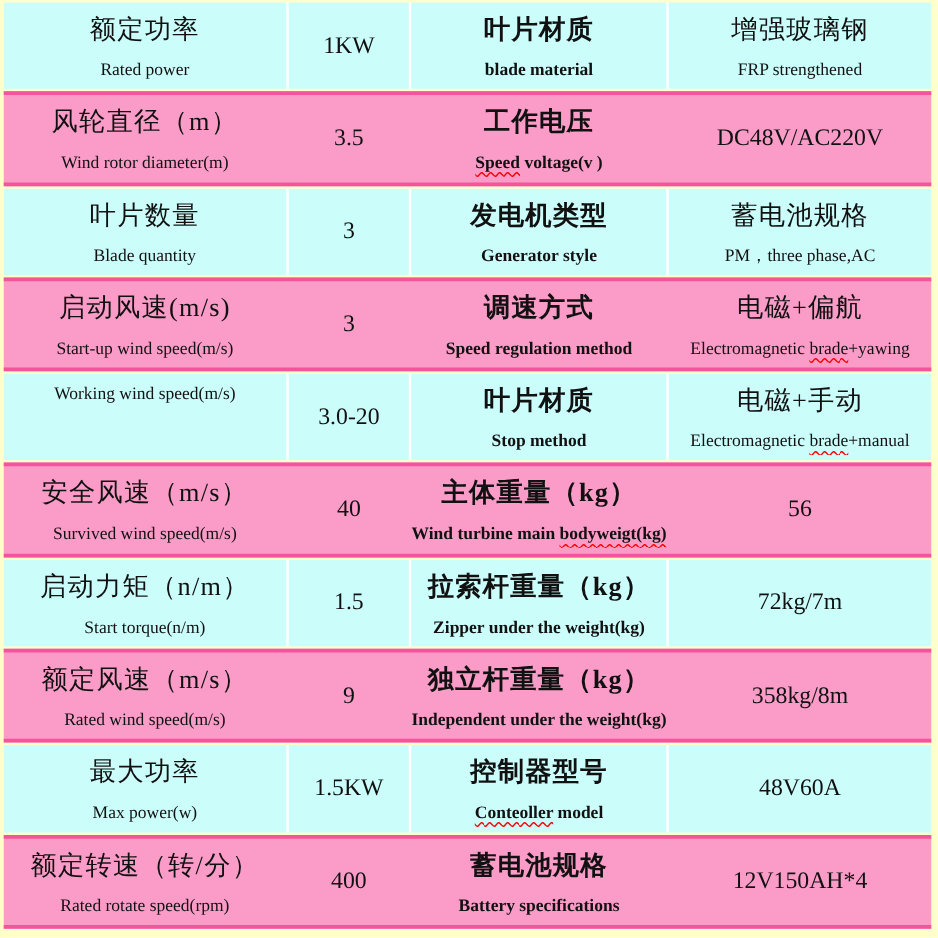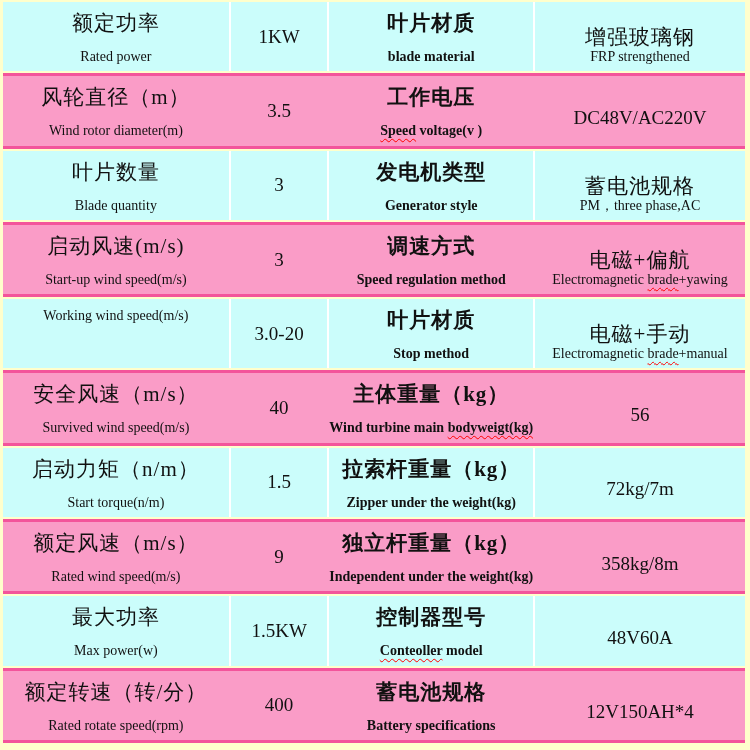--- a/index.html
+++ b/index.html
@@ -31,21 +31,21 @@
     flex-direction: column;
     align-items: center;
     justify-content: center;
     box-sizing: border-box;
     text-align: center;
     overflow: hidden;
   }
   .cell.label { justify-content: space-between; padding: 9px 2px 7px; }
   .row.cyan .cell { border-right: 2px solid var(--separator, #FFFFFF); }
   .row.pink .cell { border-right: 2px solid transparent; }
-  .row .cell:last-child { border-right: none; margin-top: 14px; }
+  .row .cell:last-child { border-right: none; }
   .col0 { width: 30.7%; }
   .col1 { width: 13.3%; align-items: center; }
   .col2 { width: 27.7%; font-weight: bold; }
   .col3 { flex: 1 1 0; }
   .zh { font-size: 21px; letter-spacing: 1px; line-height: 1.15; white-space: nowrap; }
   .en { font-size: 14px; line-height: 1.1; white-space: nowrap; }
   .val { font-size: 19px; white-space: nowrap; }
   .squiggle {
     text-decoration-line: underline;
     text-decoration-style: wavy;

